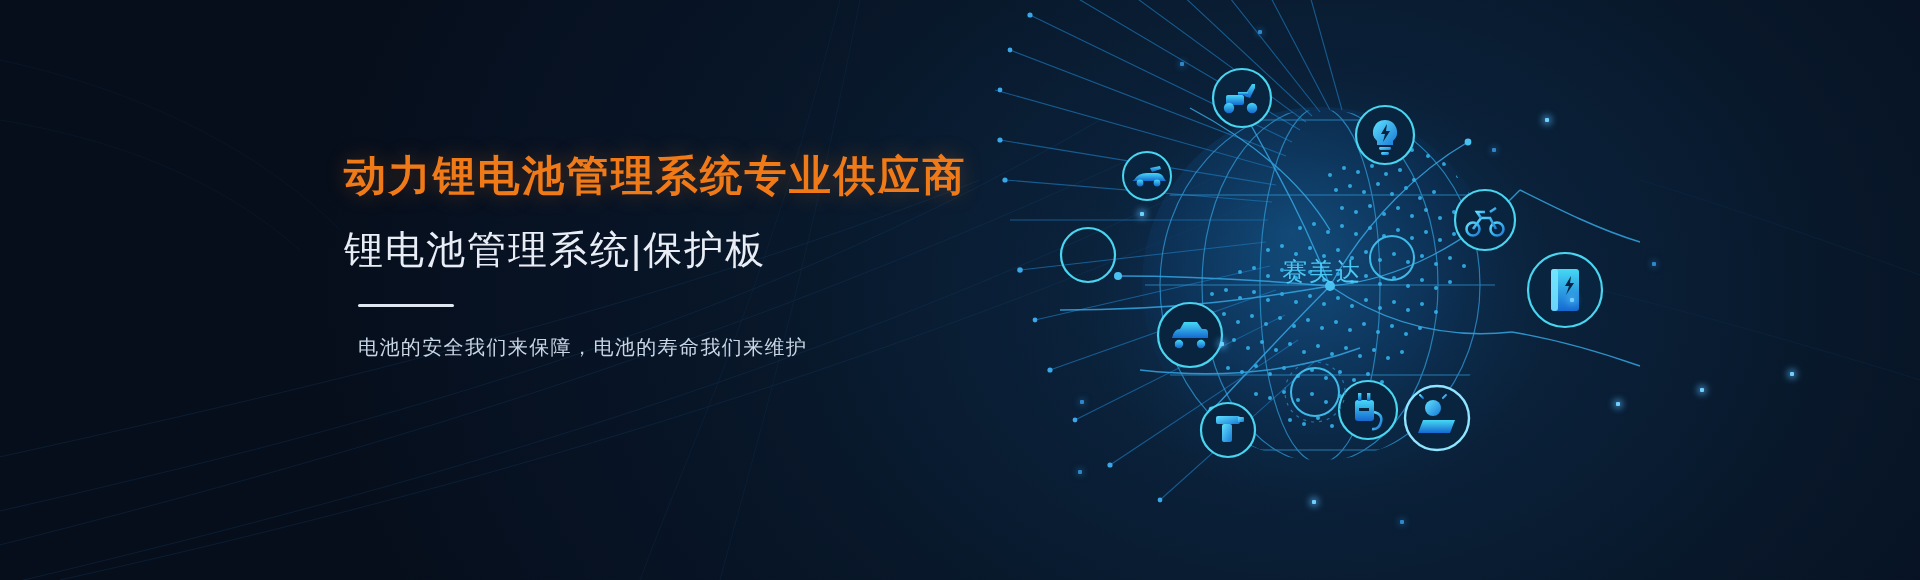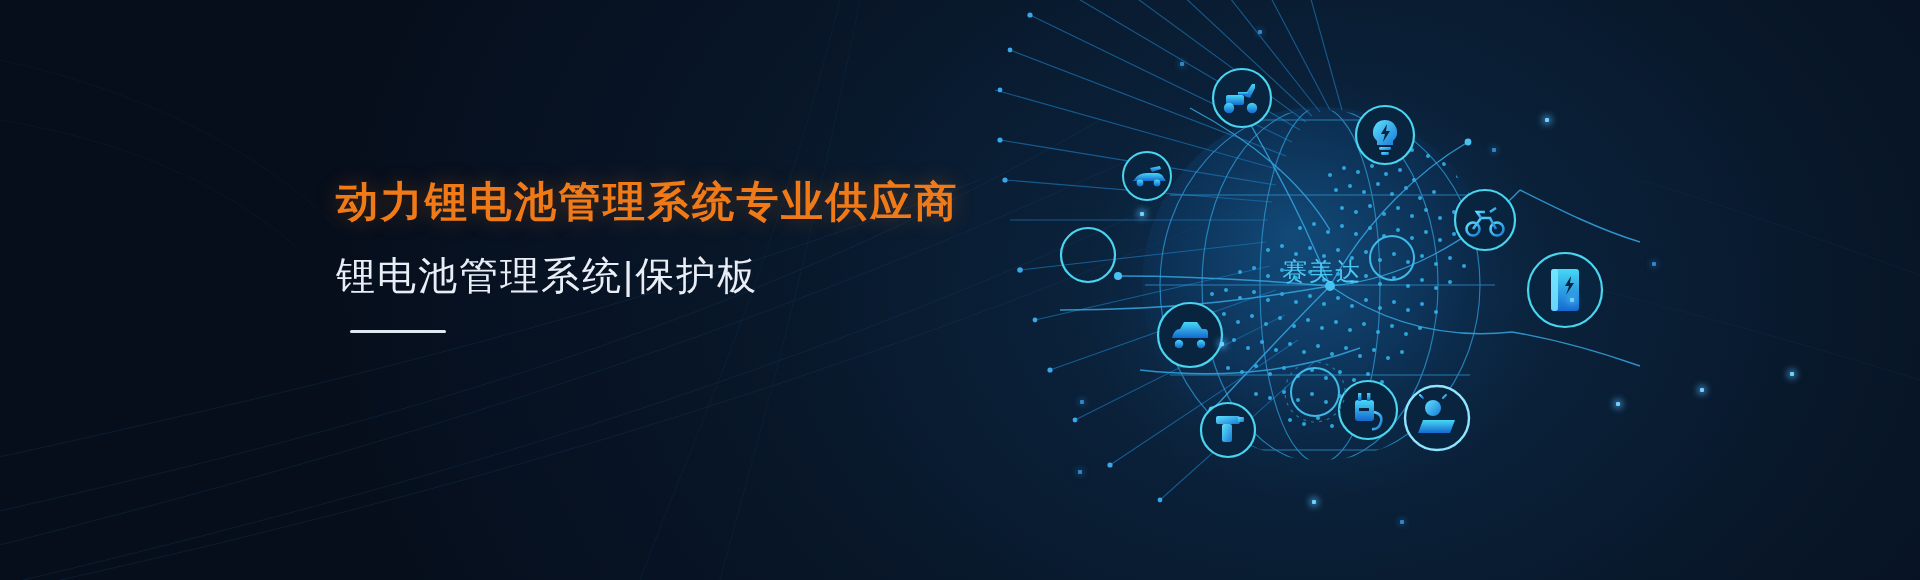--- a/index.html
+++ b/index.html
@@ -21,21 +21,21 @@
   .streaks svg{ width:100%; height:100%; display:block; }
 
   
   .globe-glow{
     position:absolute; left:1010px; top:10px; width:620px; height:560px;
     background:radial-gradient(closest-side, rgba(26,120,190,.30), rgba(18,80,140,.13) 48%, rgba(10,40,80,0) 76%);
     pointer-events:none;
   }
 
   
-  .copy{ position:absolute; left:336px; top:150px; width:720px;margin-top:26px; }
+  .copy{ position:absolute; left:344px; top:150px; width:720px; }
 
   .headline{
     color:#F07A18;
     font-size:42px;
     font-weight:700;
     letter-spacing:2.5px;
     line-height:1.22;
     white-space:nowrap;
     text-shadow:0 0 22px rgba(240,122,24,.30);
   }
@@ -96,20 +96,21 @@
       </g>
     </svg>
   </div>
 
   <div class="globe-glow"></div>
 
   <div class="copy">
     <div class="headline">动力锂电池管理系统专业供应商</div>
     <div class="subhead">锂电池管理系统|保护板</div>
     <div class="rule"></div>
+    <div class="tagline">电池的安全我们来保障，电池的寿命我们来维护</div>
   </div>
 
   <div class="globe-wrap">
     <svg viewBox="0 0 640 620">
       <defs>
         <radialGradient id="gSphere" cx="42%" cy="35%" r="72%">
           <stop offset="0%" stop-color="#14598f" stop-opacity=".55"></stop>
           <stop offset="55%" stop-color="#0d3a68" stop-opacity=".35"></stop>
           <stop offset="100%" stop-color="#07203c" stop-opacity="0"></stop>
         </radialGradient>

